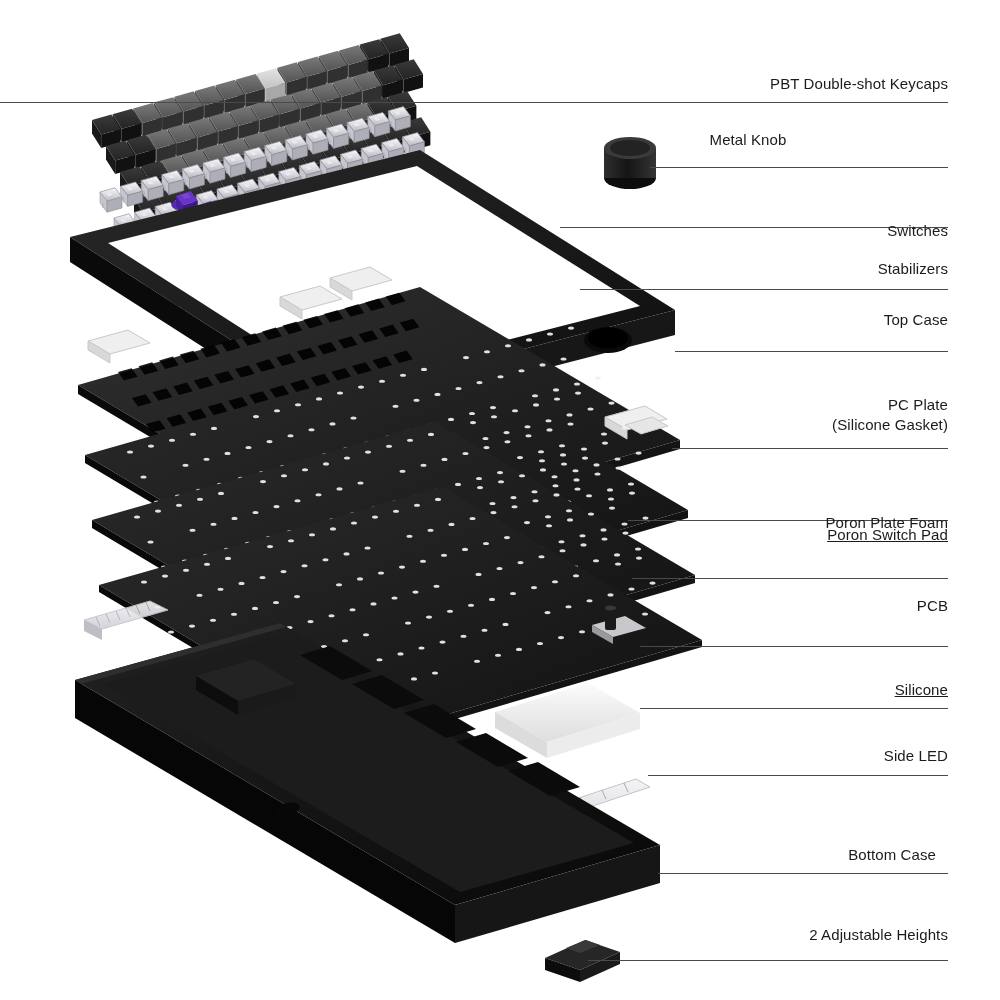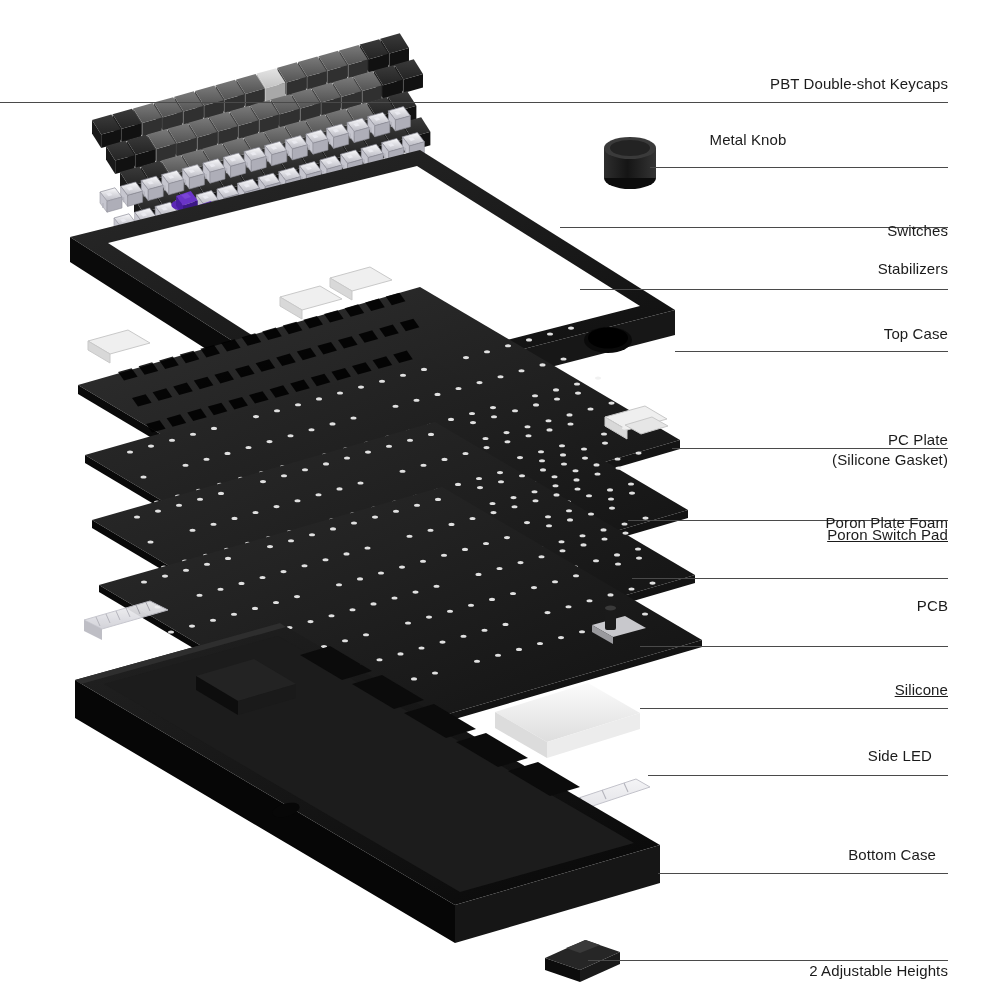--- a/index.html
+++ b/index.html
@@ -20,21 +20,21 @@
   .callout .co-text{
     position:absolute;
     font-size:15px;
     color:#1b1b1b;
     letter-spacing:.1px;
     text-align:right;
     white-space:pre-line;
     line-height:1.32;
     right:0;
   }
-  .co-text.two-line{line-height:1.3;margin-top:35px;}
+  .co-text.two-line{line-height:1.3;}
 </style>
 </head>
 <body>
 
 <div id="stage">
 
   <svg id="artwork" viewBox="0 0 1000 1000">
     <defs>
 
       <linearGradient id="gKeyTop" x1="0" y1="0" x2="0" y2="1">
@@ -1311,21 +1311,21 @@
       <div class="co-text" style="top:182px;width:400px;left:548px;margin-top:39px;">Switches</div>
     </div>
 
     <div class="callout">
       <div class="co-line" style="left:580px;top:289px;width:368px;"></div>
       <div class="co-text" style="top:259px;width:400px;left:548px;">Stabilizers</div>
     </div>
 
     <div class="callout">
       <div class="co-line" style="left:675px;top:351px;width:273px;"></div>
-      <div class="co-text" style="top:324px;width:400px;left:548px;">Top Case</div>
+      <div class="co-text" style="top:310px;width:400px;left:548px;">Top Case</div>
     </div>
 
     <div class="callout">
       <div class="co-line" style="left:672px;top:448px;width:276px;"></div>
       <div class="co-text two-line" style="top:395px;width:400px;left:548px;">PC Plate
 (Silicone Gasket)</div>
     </div>
 
     <div class="callout">
       <div class="co-line" style="left:628px;top:520px;width:320px;"></div>
@@ -1342,27 +1342,27 @@
       <div class="co-text" style="top:596px;width:400px;left:548px;">PCB</div>
     </div>
 
     <div class="callout">
       <div class="co-line" style="left:640px;top:708px;width:308px;"></div>
       <div class="co-text" style="top:680px;width:400px;left:548px;text-decoration:underline;">Silicone</div>
     </div>
 
     <div class="callout">
       <div class="co-line" style="left:648px;top:775px;width:300px;"></div>
-      <div class="co-text" style="top:746px;width:400px;left:532px;text-align:right;">Side LED</div>
+      <div class="co-text" style="top:746px;width:400px;left:548px;text-align:right;">Side LED</div>
     </div>
 
     <div class="callout">
       <div class="co-line" style="left:658px;top:873px;width:290px;"></div>
       <div class="co-text" style="top:845px;width:400px;left:536px;">Bottom Case</div>
     </div>
 
     <div class="callout">
       <div class="co-line" style="left:588px;top:960px;width:360px;"></div>
-      <div class="co-text" style="top:925px;width:400px;left:548px;margin-top:36px;">2 Adjustable Heights</div>
+      <div class="co-text" style="top:925px;width:400px;left:548px;">2 Adjustable Heights</div>
     </div>
 
   </div>
 </div>
 
 </body></html>

